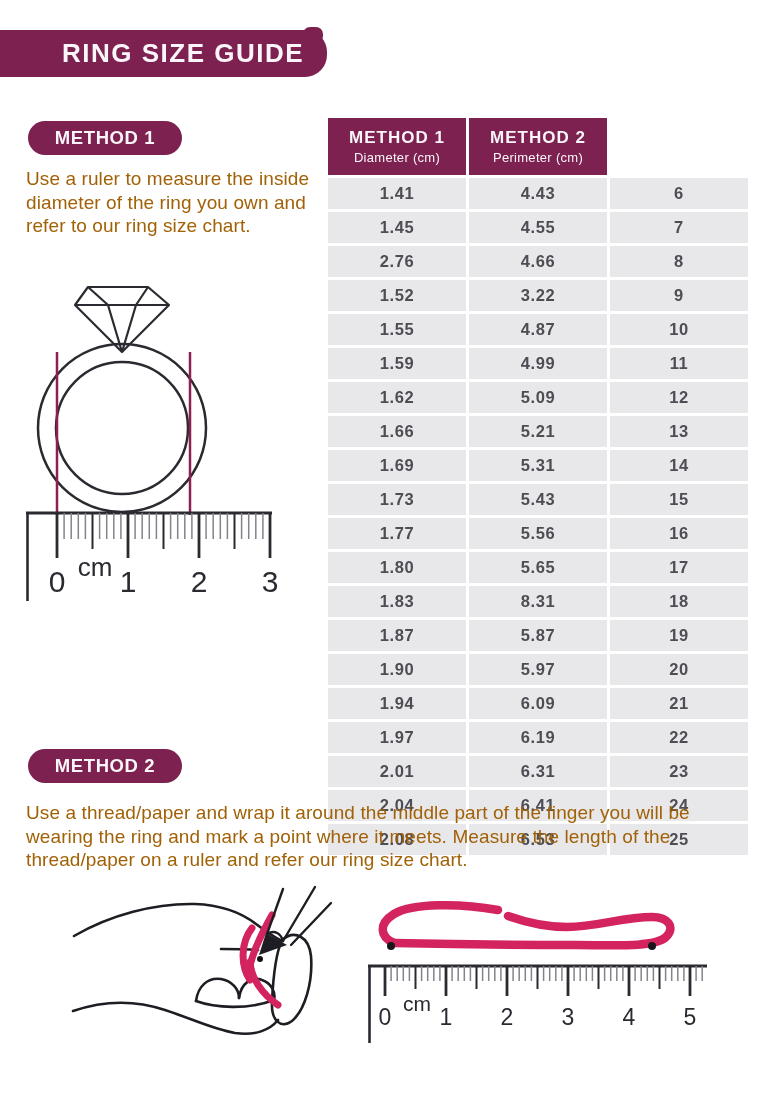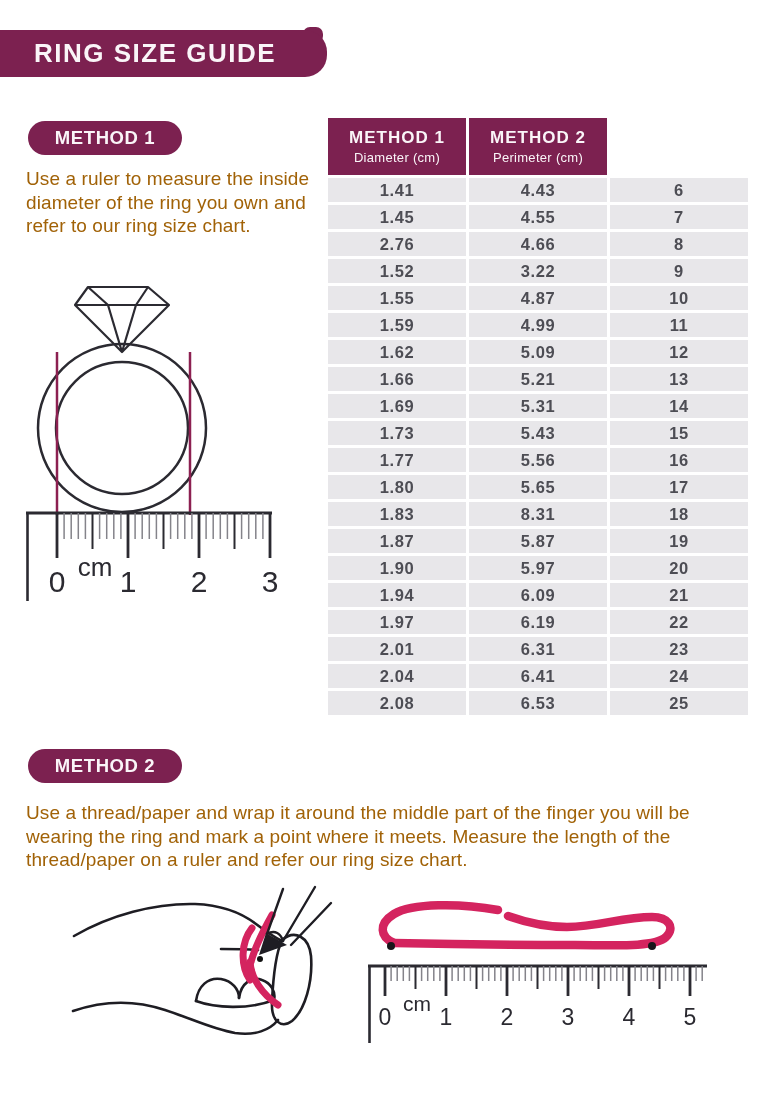--- a/index.html
+++ b/index.html
@@ -5,21 +5,21 @@
   * { margin:0; padding:0; box-sizing:border-box; }
   html,body { background:#ffffff; }
   body { font-family:"Liberation Sans", sans-serif; }
   #page { position:relative; width:762px; height:1100px; background:#ffffff; overflow:hidden; }
 
   
   .header-nub { position:absolute; left:303px; top:27px; width:20px; height:16px;
                 background:#7c2150; border-radius:7px; z-index:1; }
   .page-header { position:absolute; left:0; top:30px; width:327px; height:47px;
                  background:#7c2150; border-radius:0 22px 22px 0; z-index:2;
-                 display:flex; align-items:center; padding-left:34px;
+                 display:flex; align-items:center; padding-left:62px;
                  color:#faf5f8; font-size:26px; font-weight:bold; letter-spacing:1.5px; }
 
   
   .method-badge { position:absolute; width:154px; height:34px; background:#7c2150;
                   border-radius:17px; display:flex; align-items:center; justify-content:center;
                   color:#faf5f8; font-size:18.5px; font-weight:bold; letter-spacing:0.6px; }
   #method1-badge { left:28px; top:121px; }
   #method2-badge { left:28px; top:749px; }
 
   .body-text { position:absolute; color:#a16207; font-size:19px; line-height:1.24; letter-spacing:0.1px; }
@@ -27,21 +27,21 @@
   #method2-text { left:26px; top:801px; width:706px; }
 
   
   #size-table { position:absolute; left:328px; top:118px; width:420px; }
   .tbl-head { display:grid; grid-template-columns:1fr 1fr 1fr; gap:3px; margin-bottom:3px; }
   .th-cell { background:#7c2150; height:57px; display:flex; flex-direction:column;
              align-items:center; justify-content:center; color:#faf5f8; }
   .th-title { font-size:17px; font-weight:bold; letter-spacing:1px; }
   .th-sub { font-size:13px; margin-top:2px; letter-spacing:0.3px; }
   .tbl-body { display:grid; grid-template-columns:1fr 1fr 1fr; gap:3px; }
-  .cell { background:#e8e7ea; height:24px; display:flex; align-items:center; justify-content:center;
+  .cell { background:#e8e7ea; height:31px; display:flex; align-items:center; justify-content:center;
           color:#4d4d54; font-size:16.5px; font-weight:bold; letter-spacing:0.6px; }
 
   
   svg { position:absolute; overflow:visible; }
   svg text { font-family:"Liberation Sans", sans-serif; fill:#2b2a31; }
   #ring-illustration { left:20px; top:278px; width:290px; height:330px; }
   #hand-illustration { left:45px; top:878px; width:330px; height:185px; }
   #thread-ruler-illustration { left:355px; top:885px; width:405px; height:175px; }
 </style>
 </head>

